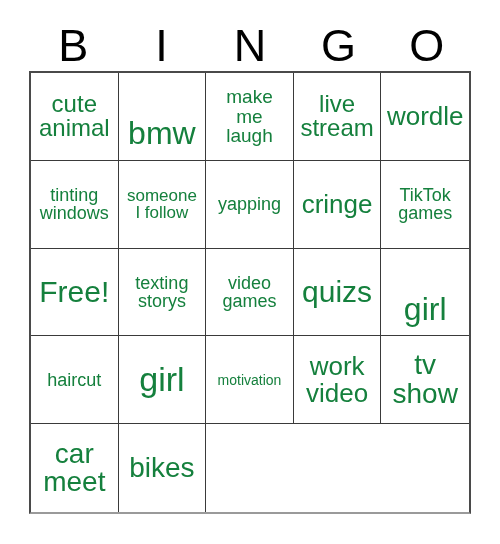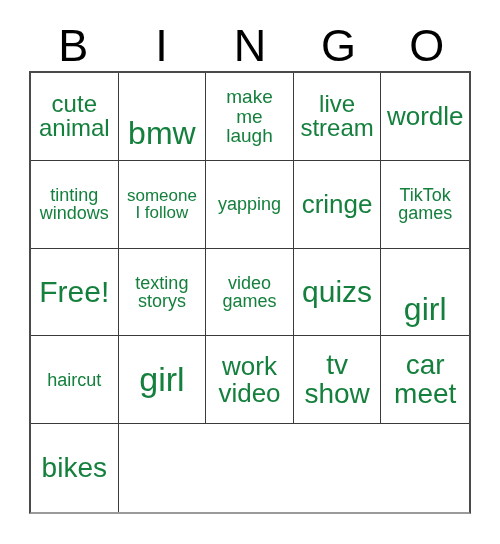--- a/index.html
+++ b/index.html
@@ -169,20 +169,23 @@
       </div>
     <div class="cell">
         <span class="cell-text fs-32">girl</span>
       </div>
     <div class="cell">
         <span class="cell-text fs-22">haircut</span>
       </div>
     <div class="cell">
         <span class="cell-text fs-34">girl</span>
       </div>
+    <div class="cell">
+        <span class="cell-text fs-14">motivation</span>
+      </div>
 
     <div class="cell">
         <span class="cell-text fs-26">work
 video</span>
       </div>
     <div class="cell">
         <span class="cell-text fs-28">tv
 show</span>
       </div>
     <div class="cell">

